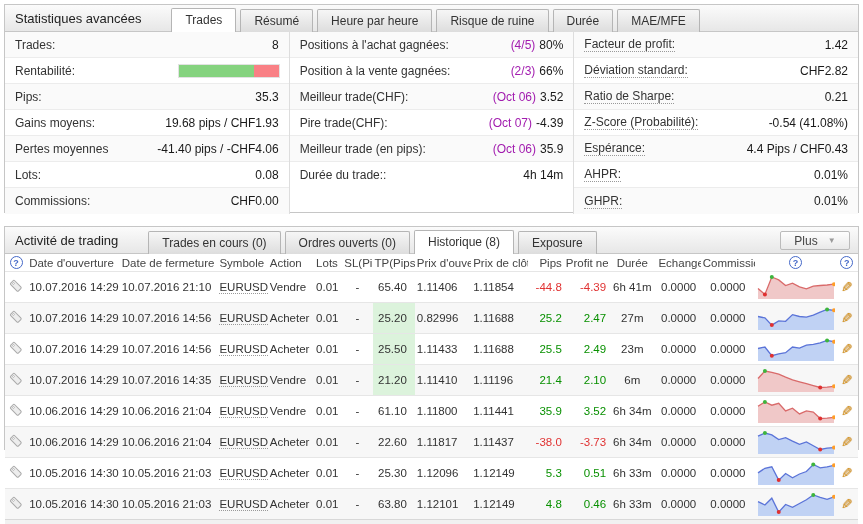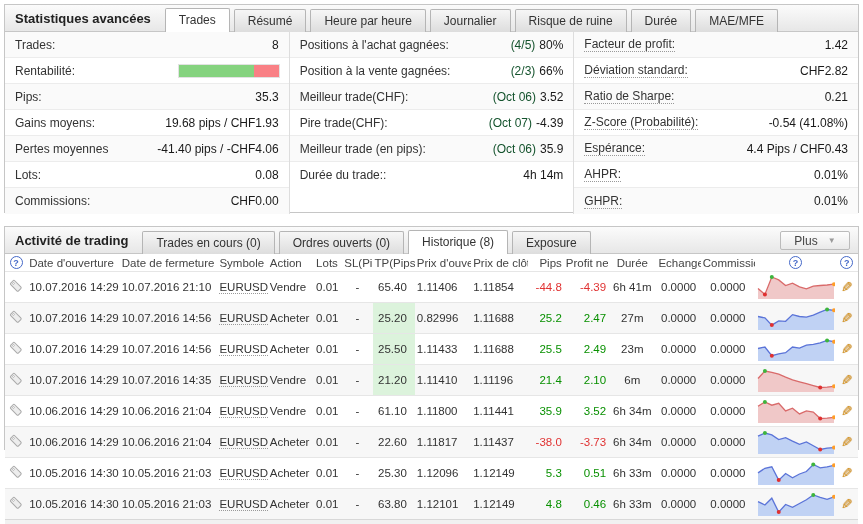--- a/index.html
+++ b/index.html
@@ -6,21 +6,21 @@
   html,body { width:863px; height:524px; background:#fff; overflow:hidden;
     font-family:"Liberation Sans", sans-serif; }
   .page { width:863px; height:524px; position:relative; }
 
   .panel { margin:0 4px; border:1px solid #c6c6c6; background:#fff; }
   .panel-top { margin-top:4px; height:209px; }
   .panel-bottom { margin-top:13px; height:224px; }
 
   .panel-header { height:27px; background:linear-gradient(#fbfbfb,#e7e7e7);
     border-bottom:1px solid #c6c6c6; display:flex; align-items:flex-end; padding-left:10px; position:relative; }
-  .panel-title { font-weight:bold; font-size:13px; color:#222; align-self:center; white-space:nowrap; }
+  .panel-title { font-weight:normal; font-size:13px; color:#222; align-self:center; margin-right:16px; white-space:nowrap; }
   .tabs { display:flex; align-items:flex-end; height:100%;padding-left:14px; }
   .tab { font-size:12px; color:#333; padding:4px 13px 4px; margin-right:4px; white-space:nowrap;
     border:1px solid #b5b5b5; border-bottom:none; border-radius:2px 2px 0 0;
     background:linear-gradient(#f6f6f6,#ddd); position:relative; top:1px; cursor:pointer; }
   .tab.active { background:#fff; padding-bottom:5px; z-index:2; }
 
   .plus-btn { position:absolute; right:8px; top:4px; width:70px; height:19px; border:1px solid #bbb;
     border-radius:2px; background:linear-gradient(#fefefe,#e9e9e9); font-size:12px; color:#444;
     display:flex; align-items:center; justify-content:center; gap:10px; cursor:pointer; }
   .plus-btn .caret { color:#9a9a9a; font-size:8px; }
@@ -29,21 +29,21 @@
   .stats { display:flex; height:182px; }
   .stat-col { flex:1; border-right:1px solid #ddd; }
   .stat-col:last-child { border-right:none; }
   .srow { height:26px; display:flex; align-items:center; justify-content:space-between;
     padding:0 10px; border-bottom:1px solid #ececec; font-size:12px; }
   .srow:nth-child(odd) { background:#fafafa; }
   .srow:last-child { border-bottom:none; }
   .slabel { color:#333; white-space:nowrap; }
   .slabel.dotted { border-bottom:1px dotted #999; cursor:help; }
   .svalue { color:#1a1a1a; white-space:nowrap; }
-  .svalue .muted { color:#14532d; margin-right:4px; }
+  .svalue .muted { color:#a21caf; margin-right:4px; }
   .pbar { width:100px; height:12px; display:flex; box-shadow:0 0 0 1px #e2e2e2; }
   .pbar .g { background:#85d37f; height:100%; }
   .pbar .r { background:#f98085; height:100%; }
 
   
   table { width:100%; border-collapse:collapse; table-layout:fixed; font-size:11.5px; color:#333; }
   th { font-weight:normal; color:#444; height:17px; padding:2px 2px; white-space:nowrap; overflow:hidden; cursor:pointer; }
   td { height:30px; padding:0 2px; white-space:nowrap; overflow:hidden; }
   tbody tr { border-top:1px solid #e6e6e6;margin-top:14px; }
   tbody tr:nth-child(even) td { background:#f7f7f7; }
@@ -69,21 +69,20 @@
 
 <div class="page">
 
   <section class="panel panel-top">
     <header class="panel-header">
       <span class="panel-title">Statistiques avancées</span>
       <div class="tabs" id="top-tabs">
           <div class="tab active">Trades</div>
           <div class="tab">Résumé</div>
           <div class="tab">Heure par heure</div>
-          <div class="tab">Journalier</div>
           <div class="tab">Risque de ruine</div>
           <div class="tab">Durée</div>
           <div class="tab">MAE/MFE</div>
         </div>
     </header>
     <div class="stats" id="stats-grid">
         <div class="stat-col">
           <div class="srow">
             <span class="slabel">Trades:</span>
             <span class="svalue"><span>8</span></span>

